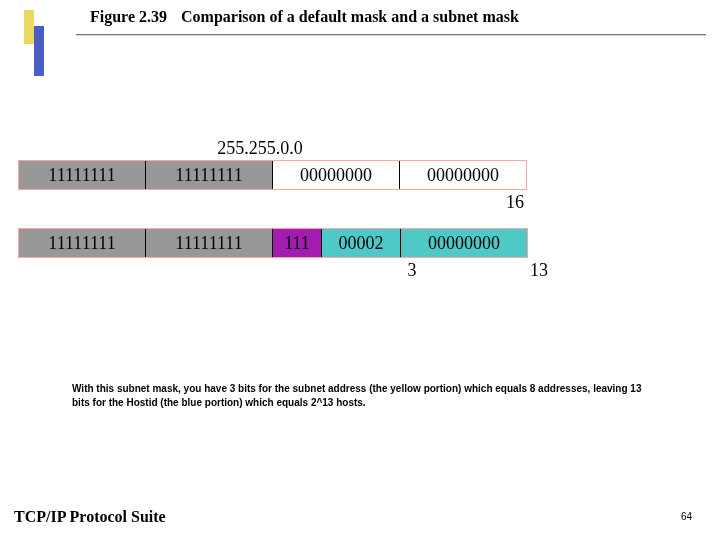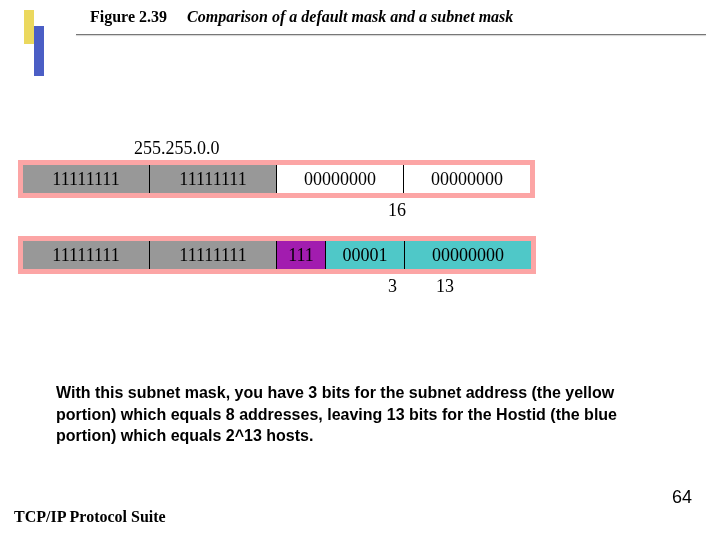--- a/index.html
+++ b/index.html
@@ -1,41 +1,41 @@
 <!DOCTYPE html>
 <html><head>
 <meta charset="utf-8">
 <style>
   body{margin:0;font-family:"Times New Roman",serif;width:720px;height:540px;position:relative;background:#fff}
   .bullet{position:absolute;left:24px;top:10px}
   .bullet .bar1{width:10px;height:34px;background:#ebd85e;display:inline-block;vertical-align:top}
   .bullet .bar2{width:10px;height:50px;background:#4b5ec5;display:inline-block;vertical-align:top;margin-left:0;position:relative;top:16px}
   .title{position:absolute;left:90px;top:8px;font-size:16px;font-weight:bold}
-  .title .cap{font-style:italic;margin-left:16px}
+  .title .cap{margin-left:10px}
   .hr{position:absolute;left:76px;top:34px;right:14px;height:0;border-top:1px solid #777;box-shadow:0 1px 1px rgba(0,0,0,.2)}
 
   .diagram{position:absolute;left:18px;top:136px;width:686px}
   .row{display:flex;align-items:center}
   .rowlabel{width:116px;font-size:19px}
-  .boxes{display:flex;border:5px solid #fca5a5}
+  .boxes{display:flex;border:1px solid #fca5a5}
   .cell{height:28px;line-height:28px;text-align:center;font-size:18px;}
   .cell+.cell{border-left:1px solid #000}
   .default-net{background:#989898;color:#000}
   .default-host{background:#fff}
   .subnet-net{background:#989898}
   .subnet-sub{background:#a21caf}
   .subnet-host{background:#4fc8c8}
   .above{height:24px}
-  .above span,.below span{font-size:18px;display:inline-block;text-align:left}
+  .above span,.below span{font-size:18px;display:inline-block;text-align:center}
   .below{height:24px}
   .spacer{height:14px}
 
-  .note{position:absolute;left:56px;top:382px;right:60px;font-family:Verdana,Arial,sans-serif;font-size:16px;font-weight:bold;line-height:1.35}
+  .note{position:absolute;left:72px;top:382px;right:60px;font-family:Verdana,Arial,sans-serif;font-size:10px;font-weight:bold;line-height:1.35}
   .footer-left{position:absolute;left:14px;bottom:14px;font-family:Liberation Serif, serif;font-size:16px;font-weight:bold}
-  .footer-right{position:absolute;right:28px;bottom:32px;font-family:Verdana,Arial,sans-serif;font-size:18px}
+  .footer-right{position:absolute;right:28px;bottom:18px;font-family:Verdana,Arial,sans-serif;font-size:10px}
 </style>
 </head>
 <body>
 
 <div class="bullet">
   <span class="bar1"></span><span class="bar2"></span>
 </div>
 
 <div class="title">
   <span>Figure 2.39</span>
@@ -63,21 +63,21 @@
     <span style="width:254px">16</span>
   </div>
 
   <div class="spacer"></div>
 
   <div class="row">
     <div class="boxes">
       <div class="cell subnet-net" style="width:126px">11111111</div>
       <div class="cell subnet-net" style="width:126px">11111111</div>
       <div class="cell subnet-sub" style="width:48px">111</div>
-      <div class="cell subnet-host" style="width:78px">00001</div>
+      <div class="cell subnet-host" style="width:78px">00002</div>
       <div class="cell subnet-host" style="width:126px">00000000</div>
     </div>
   </div>
   <div class="row below">
     <div class="rowlabel"></div>
     <span style="width:254px"></span>
     <span style="width:48px">3</span>
     <span style="width:206px">13</span>
   </div>
 

